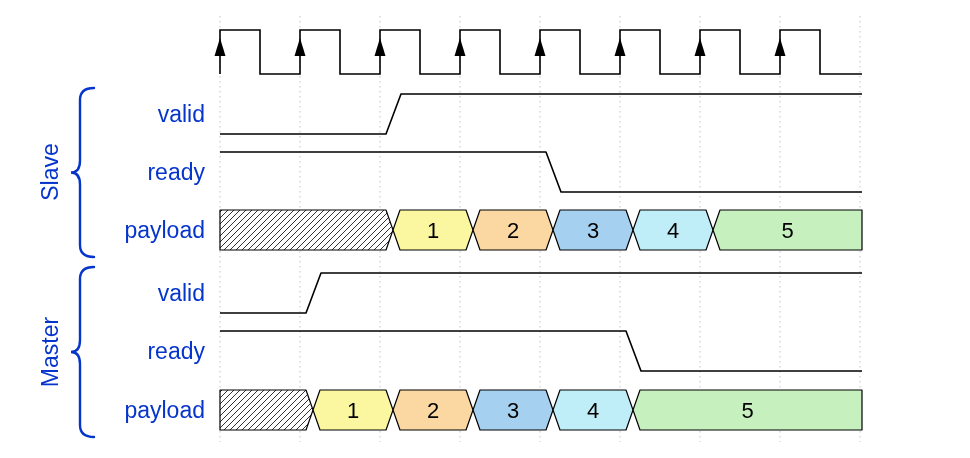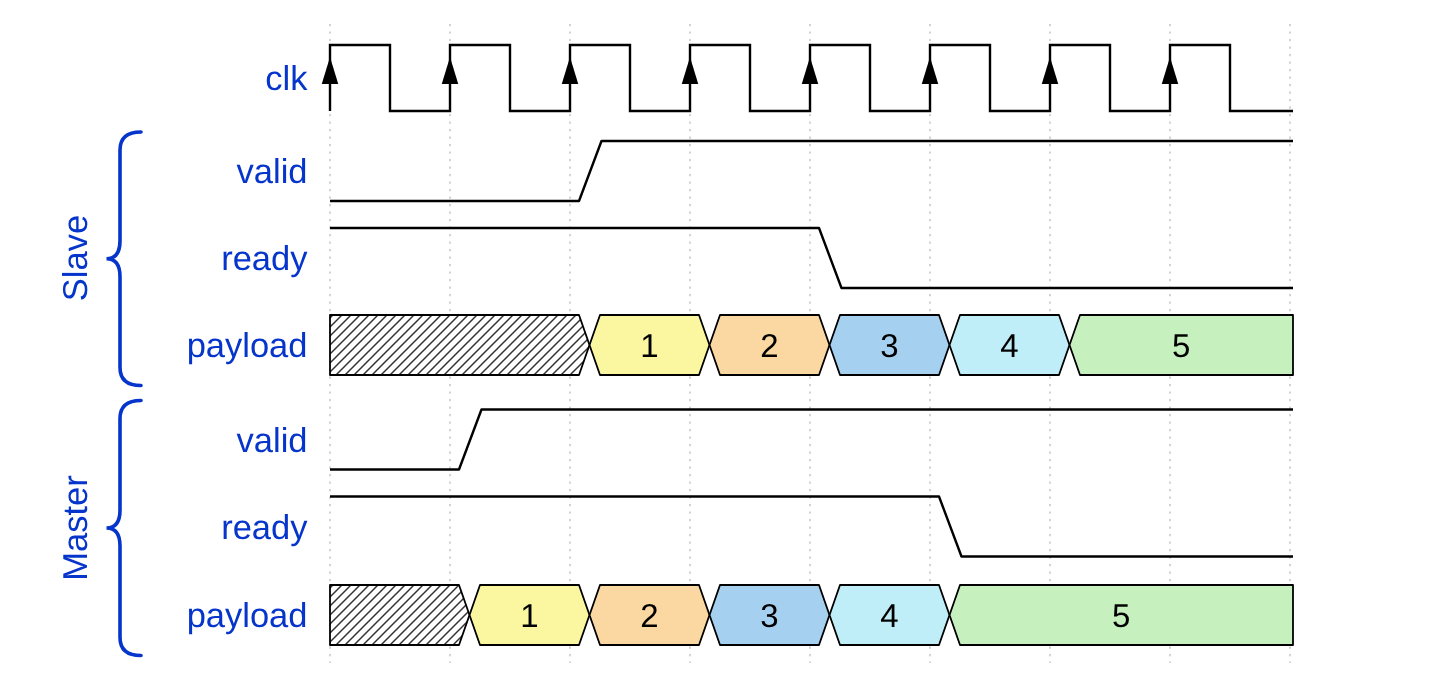--- a/index.html
+++ b/index.html
@@ -87,21 +87,20 @@
         <text x="513" y="418" text-anchor="middle" font-family="&quot;Liberation Sans&quot;, sans-serif" font-size="22" fill="#000000">3</text>
         <path d="M 553 410 L 560 390 L 626 390 L 633 410 L 626 430 L 560 430 Z" fill="#c0eef8" stroke="#000000" stroke-width="1.2" stroke-linejoin="round"></path>
         <text x="593" y="418" text-anchor="middle" font-family="&quot;Liberation Sans&quot;, sans-serif" font-size="22" fill="#000000">4</text>
         <path d="M 633 410 L 640 390 L 862 390 L 862 430 L 640 430 Z" fill="#c6f1bf" stroke="#000000" stroke-width="1.2" stroke-linejoin="round"></path>
         <text x="747.5" y="418" text-anchor="middle" font-family="&quot;Liberation Sans&quot;, sans-serif" font-size="22" fill="#000000">5</text>
       </g>
       <path d="M 94 88 Q 80 88 80 100 L 80 160.5 Q 80 172.5 71 172.5 Q 80 172.5 80 184.5 L 80 245 Q 80 257 94 257" fill="none" stroke="#0635cb" stroke-width="2.4" stroke-linecap="round"></path>
       <path d="M 94 267 Q 80 267 80 279 L 80 340 Q 80 352 71 352 Q 80 352 80 364 L 80 425 Q 80 437 94 437" fill="none" stroke="#0635cb" stroke-width="2.4" stroke-linecap="round"></path>
     </svg>
 
-  <div class="row-label" style="top:38px">clk</div>
   <div class="row-label" style="top:100px">valid</div>
   <div class="row-label" style="top:158px">ready</div>
   <div class="row-label" style="top:216px">payload</div>
   <div class="row-label" style="top:279px">valid</div>
   <div class="row-label" style="top:337px">ready</div>
   <div class="row-label" style="top:396px">payload</div>
 
   <div class="group-label" style="top:158px">Slave</div>
   <div class="group-label" style="top:338px">Master</div>
 </div>

